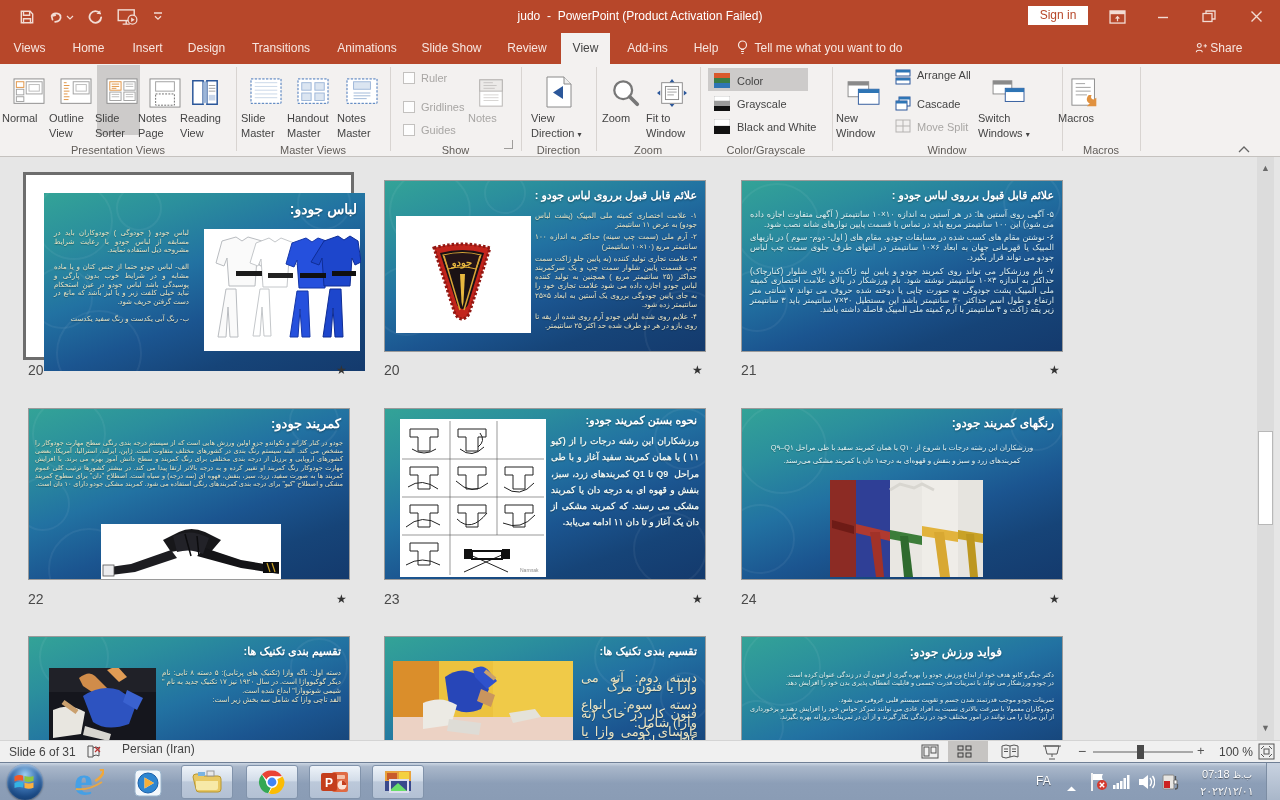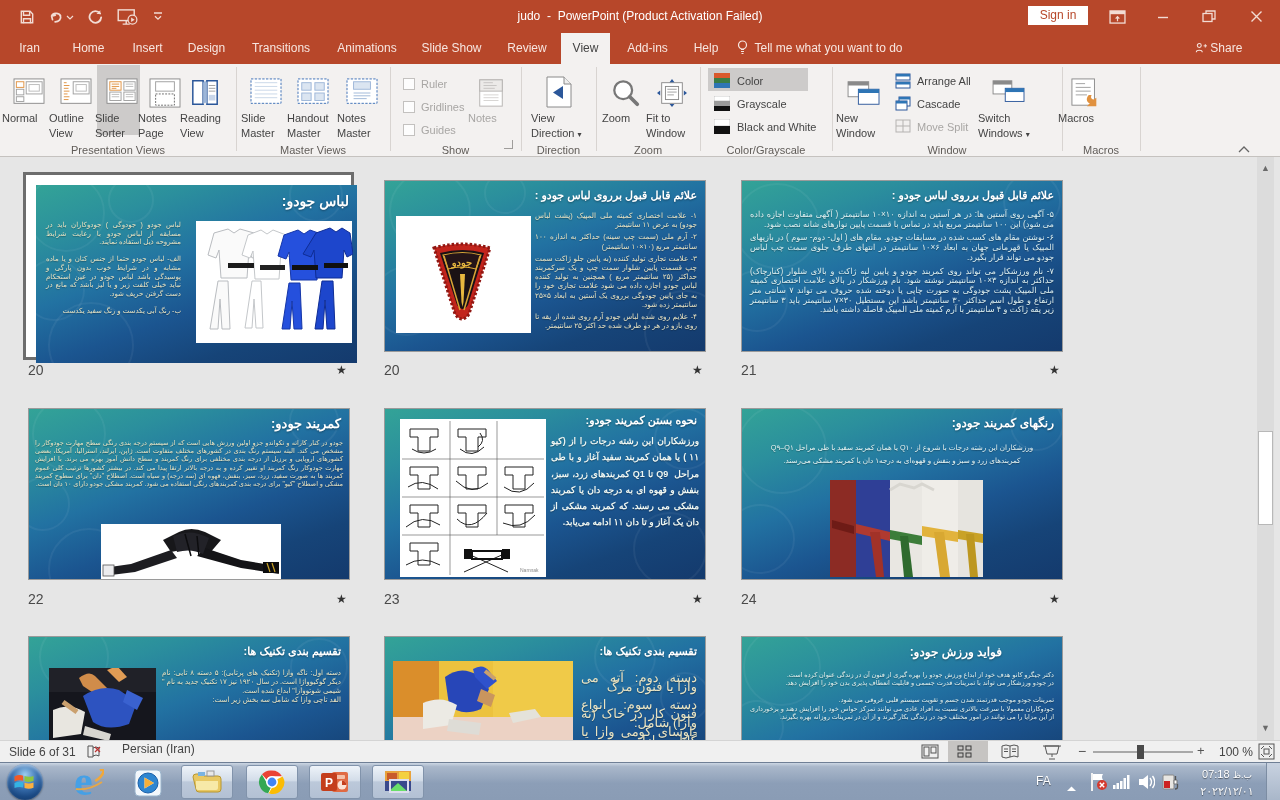--- a/index.html
+++ b/index.html
@@ -22,21 +22,21 @@
 .bigbtn .ic{height:36px;display:flex;align-items:flex-end;justify-content:center}
 .bigbtn .lb{margin-top:3px;line-height:15px}
 .sorterhl{position:absolute;left:97px;top:1px;width:43px;height:70px;background:#cdcbca}
 
 #sorter{position:absolute;left:0;top:157px;width:1280px;height:583px;background:#e6e6e6}
 .slide{position:absolute;width:322px;height:172px;border:1px solid #9a9a9a;overflow:hidden}
 .slide-inner{position:absolute;left:0;top:0;width:320px;height:170px;background:linear-gradient(160deg,#33a397 0%,#2b8f9d 20%,#2272a2 42%,#1b5590 62%,#164478 80%,#143a6d 100%);overflow:hidden}
 .snum{position:absolute;font-size:14px;color:#4a4a4a}
 .star{position:absolute;font-size:12px;color:#333}
 
-#sel19{position:absolute;left:23px;top:15px;width:331px;height:188px;border:3px solid #6d6d6d;background:#fff;padding:10px}
+#sel19{position:absolute;left:23px;top:15px;width:331px;height:188px;border:3px solid #6d6d6d;background:#fff;padding:18px}
 #sel19 .slide-inner{position:relative;width:321px;height:178px}
 .stitle{position:absolute;right:8px;color:#fff;font-weight:bold;direction:rtl;text-shadow:0 1px 2px rgba(0,0,0,.35);white-space:nowrap}
 .sbody{position:absolute;color:#e9e3c2;direction:rtl;text-align:justify;text-shadow:0 1px 1px rgba(0,0,0,.3)}
 .imgbox{position:absolute;background:#fff}
 
 #statusbar{position:absolute;left:0;top:740px;width:1280px;height:22px;background:#f0f0f0;border-top:1px solid #d4d4d4;font-size:12px;color:#444}
 
 #taskbar{position:absolute;left:0;top:762px;width:1280px;height:38px;background:linear-gradient(#ccd6e3 0%,#a9b7ca 10%,#95a6bd 42%,#8c9eb7 55%,#8a9cb5 100%);border-top:1px solid #6f7f95}
 .tbtn{position:absolute;top:2px;width:52px;height:34px;border:1px solid #8193ab;border-radius:3px;background:linear-gradient(#eef3f9,#d3dde9 45%,#bcc9da 50%,#b3c1d4 100%)}
 </style></head>
@@ -92,21 +92,21 @@
           <path d="M4 3.5V1h9v8h-3" fill="none" stroke="#f2dcd4" stroke-width="1.3"></path>
         </svg>
       </div>
  <div class="winbtn" style="left:1241px">
         <svg width="13" height="13" viewBox="0 0 13 13">
           <path d="M1.5 1.5l10 10M11.5 1.5l-10 10" stroke="#f2dcd4" stroke-width="1.4"></path>
         </svg>
       </div>
 </div>
 <div id="tabs">
- <div class="tab" style="left:11px;width:37px">Iran</div>
+ <div class="tab" style="left:11px;width:37px">Views</div>
  <div class="tab" style="left:64px;width:49px">Home</div>
  <div class="tab" style="left:125px;width:45px">Insert</div>
  <div class="tab" style="left:180px;width:53px">Design</div>
  <div class="tab" style="left:243px;width:76px">Transitions</div>
  <div class="tab" style="left:329px;width:76px">Animations</div>
  <div class="tab" style="left:414px;width:75px">Slide Show</div>
  <div class="tab" style="left:499px;width:56px">Review</div>
  <div class="tab sel" style="left:561px;width:49px">View</div>
  <div class="tab" style="left:620px;width:55px">Add-ins</div>
  <div class="tab" style="left:684px;width:44px">Help</div>
@@ -215,21 +215,21 @@
             <rect x="8" y="4" width="18" height="8" fill="#dbe5f1" stroke="#9db6d8"></rect>
             <path d="M8 16h18M8 19h18M8 22h14" stroke="#9db6d8"></path>
           </svg>
         </div>
   <div class="lb">Notes<br>Master</div>
       </div>
  <div class="vdiv" style="left:390px"></div>
  <div class="grplabel" style="left:236px;width:154px">Master Views</div>
 
  <div style="position:absolute;left:403px;top:8px;color:#a8a6a4">
-  <div style="display:flex;align-items:center;gap:6px;height:23px"><span style="width:12px;height:12px;border:1px solid #c3c1bf;background:#fdfdfd"></span>Ruler</div>
+  <div style="display:flex;gap:6px;height:23px"><span style="width:12px;height:12px;border:1px solid #c3c1bf;background:#fdfdfd"></span>Ruler</div>
   <div style="display:flex;align-items:center;gap:6px;height:23px"><span style="width:12px;height:12px;border:1px solid #c3c1bf;background:#fdfdfd"></span>Gridlines</div>
   <div style="display:flex;align-items:center;gap:6px;height:23px"><span style="width:12px;height:12px;border:1px solid #c3c1bf;background:#fdfdfd"></span>Guides</div>
  </div>
  <div class="bigbtn" style="left:468px;width:46px;color:#a8a6a4">
   <div class="ic">
           <svg width="30" height="30" viewBox="0 0 32 32">
             <rect x="4" y="2" width="24" height="28" fill="#fff" stroke="#b5b3b1"></rect>
             <rect x="4" y="2" width="24" height="12" fill="#eceae8" stroke="#b5b3b1"></rect>
             <path d="M8 5h10M8 8h14M8 11h12" stroke="#c5c3c1"></path>
             <path d="M8 18h16M8 21h16M8 24h16" stroke="#d5d3d1"></path>
@@ -302,21 +302,21 @@
           <svg width="34" height="30" viewBox="0 0 36 32">
             <rect x="1" y="4" width="22" height="16" fill="#fff" stroke="#8a8a8a"></rect>
             <rect x="1" y="4" width="22" height="4" fill="#8a8a8a"></rect>
             <rect x="12" y="12" width="22" height="16" fill="#fff" stroke="#2b579a"></rect>
             <rect x="12" y="12" width="22" height="4" fill="#2e75b5"></rect>
           </svg>
         </div>
   <div class="lb">New<br>Window</div>
       </div>
  <div style="position:absolute;left:895px;top:5px;color:#444">
-  <div style="display:flex;align-items:center;gap:6px;height:23px"><svg width="16" height="16" viewBox="0 0 16 16">
+  <div style="display:flex;align-items:flex-start;gap:6px;height:23px"><svg width="16" height="16" viewBox="0 0 16 16">
             <rect x="1" y="1" width="14" height="6" fill="#fff" stroke="#2b579a"></rect>
             <rect x="1" y="1" width="14" height="2.5" fill="#2e75b5"></rect>
             <rect x="1" y="9" width="14" height="6" fill="#fff" stroke="#2b579a"></rect>
             <rect x="1" y="9" width="14" height="2.5" fill="#2e75b5"></rect>
           </svg>Arrange All</div>
   <div style="display:flex;align-items:center;gap:6px;height:23px"><svg width="16" height="16" viewBox="0 0 16 16">
             <rect x="4" y="1" width="11" height="9" fill="#fff" stroke="#2b579a"></rect>
             <rect x="4" y="1" width="11" height="2.5" fill="#2e75b5"></rect>
             <rect x="1" y="5" width="11" height="9" fill="#fff" stroke="#2b579a"></rect>
             <rect x="1" y="5" width="11" height="2.5" fill="#2e75b5"></rect>

